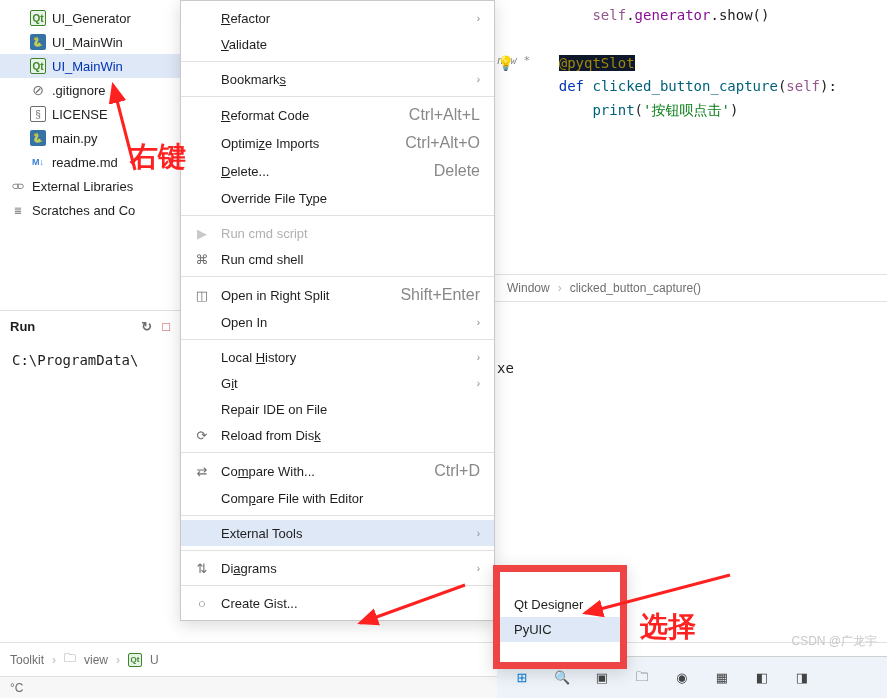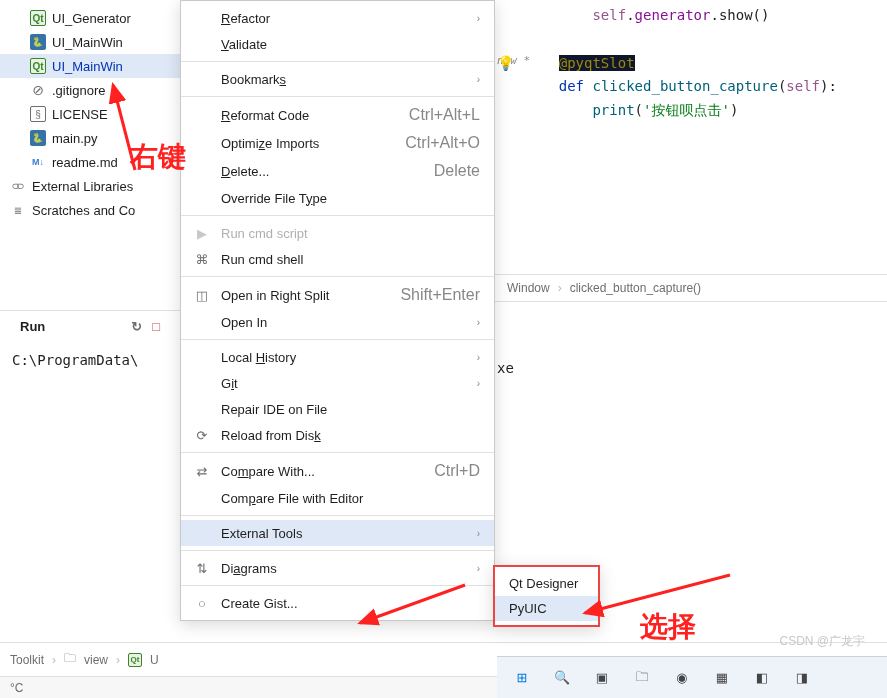--- a/index.html
+++ b/index.html
@@ -86,25 +86,25 @@
     .menu-label { flex: 1; }
     .menu-shortcut { color: #888; font-size: 16px; }
     .menu-arrow { color: #888; font-size: 10px; }
     .menu-sep { height: 1px; background: #e0e0e0; margin: 4px 0; }
     .underline { text-decoration: underline; }
     
     
     .submenu {
       position: absolute;
       left: 493px; top: 565px;
-      width: 107px;
+      width: 134px;
       background: #fff;
-      border: 2px solid #ef4444;
+      border: 7px solid #ef4444;
       box-shadow: 0 4px 16px rgba(0,0,0,0.15);
-      padding: 4px 0;
+      padding: 20px 0;
       z-index: 200;
     }
     .submenu .menu-item { padding: 5px 14px; }
     
     
     .code-area {
       position: absolute;
       left: 495px; top: 0;
       right: 0;
       height: 270px;
@@ -150,21 +150,21 @@
     .run-panel {
       position: absolute;
       left: 0; top: 310px;
       width: 180px;
       border-top: 1px solid #e0e0e0;
     }
     .run-header {
       display: flex;
       align-items: center;
       gap: 10px;
-      padding: 8px 20px;
+      padding: 8px 10px;
       font-weight: bold;
     }
     .run-icons { display: flex; gap: 10px; margin-left: auto; }
     .run-icon { color: #6e6e6e; cursor: pointer; }
     .run-output {
       padding: 10px 12px;
       color: #1e1e1e;
     }
     
     
@@ -463,13 +463,13 @@
 </svg>
 <svg class="arrow-svg" style="left:570px; top:565px" width="170" height="60">
   <defs>
       <marker id="ah3" markerWidth="8" markerHeight="8" refX="6" refY="3" orient="auto">
         <path d="M0,0 L7,3 L0,6 Z" fill="#ff2020"></path>
       </marker>
     </defs>
   <line x1="160" y1="10" x2="15" y2="48" stroke="#ff2020" stroke-width="3" marker-end="url(#ah3)"></line>
 </svg>
 
-<div style="position:absolute; right:22px; bottom:48px; color:#c8c8c8; font-size:12px">CSDN @广龙宇</div>
+<div style="position:absolute; right:10px; bottom:48px; color:#c8c8c8; font-size:12px">CSDN @广龙宇</div>
 
 </body></html>

